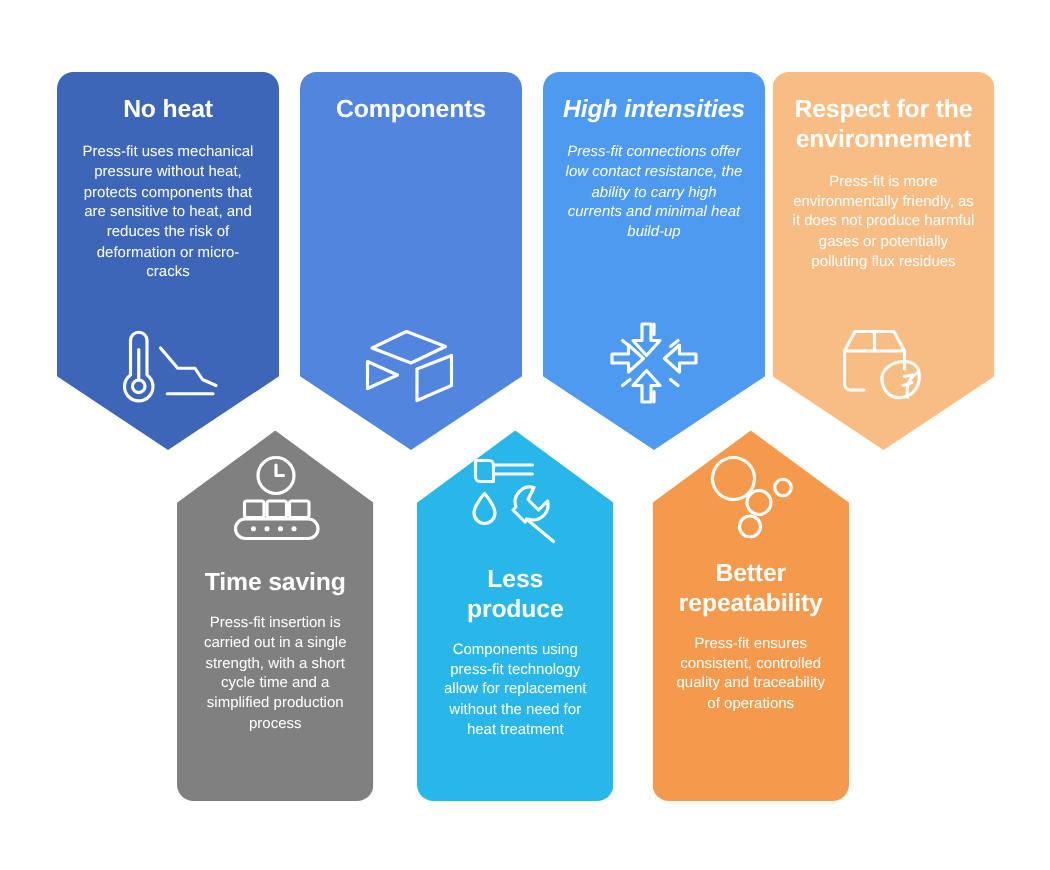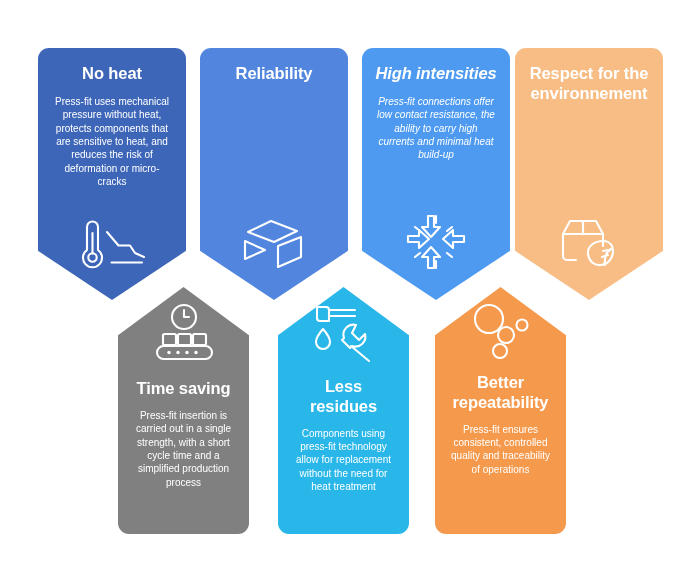--- a/index.html
+++ b/index.html
@@ -126,21 +126,21 @@
         <path d="M14 7a5.5 5.5 0 0 1 11 0v23a9.5 9.5 0 1 1-11 0V7z"></path>
         <path d="M19.5 13v20.5"></path>
         <circle cx="19.5" cy="37.5" r="4.2"></circle>
         <path d="M34 12l11.5 13.5H57L62 33l9 4"></path>
         <path d="M38.5 42.5H69"></path>
       </svg>
     </span>
   </div>
 
   <div class="card top col-t2 bg-mid-blue">
-    <h2 class="card-title">Reliability</h2>
+    <h2 class="card-title">Components</h2>
     <span class="card-icon">
       <svg width="66" height="52" viewBox="0 0 66 52">
         <path d="M30 3L56 13L33 24L7 14L30 3z"></path>
         <path d="M4 23l20 9-20 9V23z"></path>
         <path d="M37 28l23-9v20l-23 10V28z"></path>
       </svg>
     </span>
   </div>
 
   <div class="card top col-t3 bg-bright-blue">
@@ -152,20 +152,21 @@
         <path d="M58 22H47v-6l-10 9 10 9v-6h11v-6z"></path>
         <path d="M22 2v11h-6l9 10 9-10h-6V2h-6z"></path>
         <path d="M22 54V43h-6l9-10 9 10h-6v11h-6z"></path>
         <path d="M30 2v7M30 47v7M9 13l5 4M46 13l-5 4M9 43l5-4M46 43l-5-4"></path>
       </svg>
     </span>
   </div>
 
   <div class="card top col-t4 bg-peach">
     <h2 class="card-title">Respect for the environnement</h2>
+    <p class="card-body">Press-fit is more environmentally friendly, as it does not produce harmful gases or potentially polluting flux residues</p>
     <span class="card-icon">
       <svg width="62" height="54" viewBox="0 0 62 54">
         <path d="M5 18l7-13h26l7 13"></path>
         <path d="M5 18h40"></path>
         <path d="M25 5v13"></path>
         <path d="M5 18v22a4 4 0 0 0 4 4h9"></path>
         <path d="M45 18v12"></path>
         <path d="M54 30c3 9-2 18-11 19-7 1-12-4-13-11-1-8 7-13 15-13 4 0 7 1 9 5z"></path>
         <path d="M47 49c-1-8 1-13 6-16"></path>
         <path d="M44 41l6-2M45 35l5-1"></path>
@@ -195,21 +196,21 @@
   <div class="card bottom col-b2 bg-cyan">
     <span class="card-icon">
       <svg width="66" height="60" viewBox="0 0 66 60">
         <path d="M6 4h9a3 3 0 0 1 3 3v11H9a3 3 0 0 1-3-3V4z"></path>
         <path d="M18 7h26M18 13h26"></path>
         <path d="M12 26c0 0-7 8-7 13a7 7 0 0 0 14 0c0-5-7-13-7-13z"></path>
         <path d="M45 22a10 10 0 0 0-12 13l-2 2 8 8 2-2a10 10 0 0 0 13-12l-6 6-7-7 4-8z"></path>
         <path d="M40 43l18 15"></path>
       </svg>
     </span>
-    <h2 class="card-title">Less residues</h2>
+    <h2 class="card-title">Less produce</h2>
     <p class="card-body">Components using press-fit technology allow for replacement without the need for heat treatment</p>
   </div>
 
   <div class="card bottom col-b3 bg-orange">
     <span class="card-icon">
       <svg width="62" height="56" viewBox="0 0 62 56">
         <circle cx="19" cy="16" r="14"></circle>
         <circle cx="36" cy="32" r="8"></circle>
         <circle cx="52" cy="22" r="5.5"></circle>
         <circle cx="30" cy="48" r="7"></circle>

